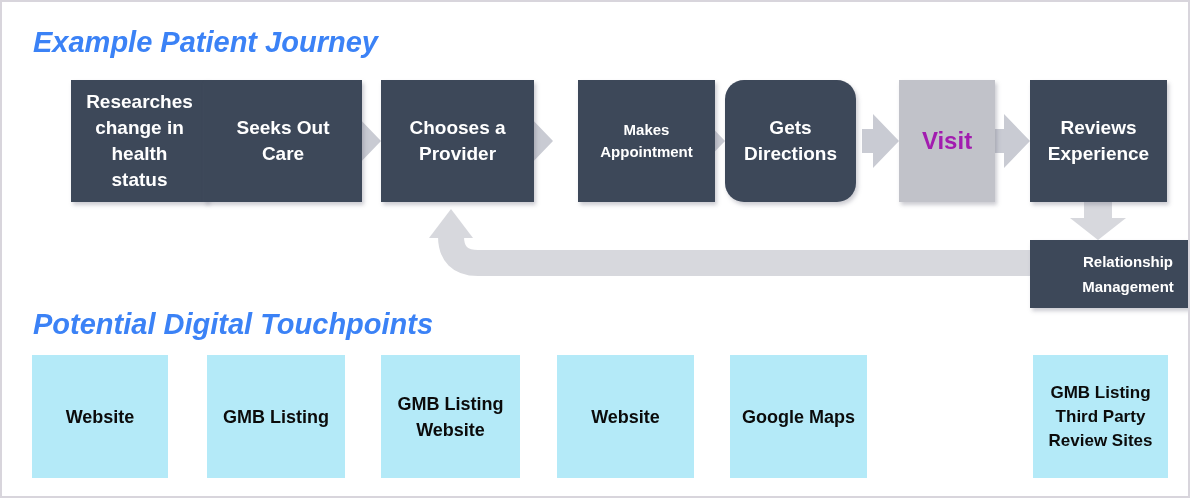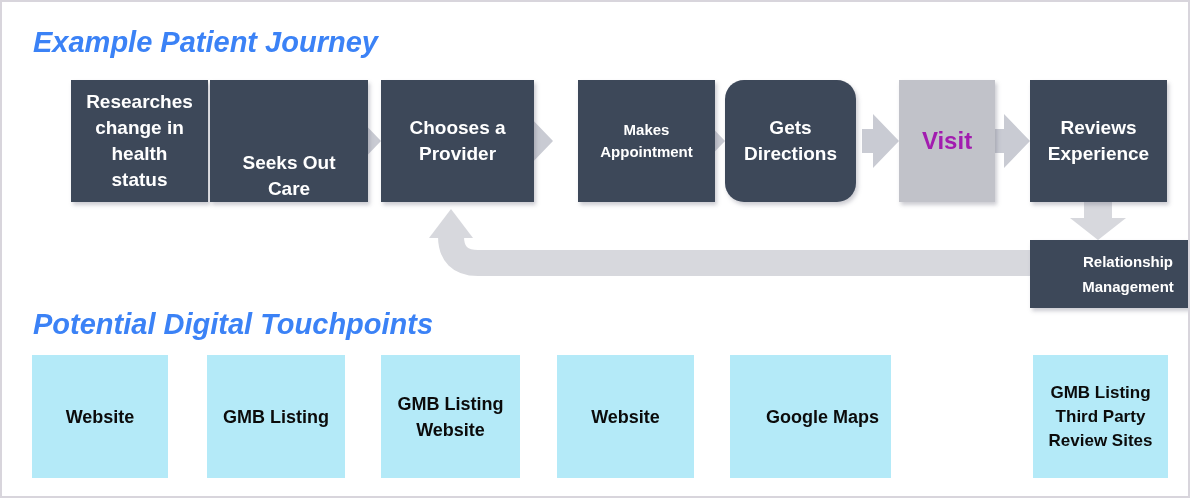--- a/index.html
+++ b/index.html
@@ -25,21 +25,21 @@
     display:flex;align-items:center;justify-content:center;
     text-align:center;font-weight:bold;white-space:pre-line;
   }
   .step{
     top:78px;height:122px;
     background:#3d4859;color:#ffffff;
     font-size:19px;line-height:26px;
     box-shadow:2px 3px 4px rgba(110,110,125,0.35);
   }
   .s1{left:30px;width:137px;margin-left:39px;}
-  .s2{left:208px;width:158px;align-items:flex-end;}
+  .s2{left:202px;width:158px;}
   .s3{left:379px;width:153px;}
   .s4{left:551px;width:137px;font-size:15px;line-height:22px;margin-left:25px;}
   .s5{left:723px;width:131px;border-radius:19px;}
   .s6{left:897px;width:96px;background:#c1c2c9;color:#a21caf;font-size:24px;}
   .s7{left:1028px;width:137px;text-align:center;}
   .rm{
     left:1028px;top:238px;width:138px;height:68px;
     background:#3d4859;color:#ffffff;
     font-size:15px;line-height:25px;
     box-shadow:2px 3px 4px rgba(110,110,125,0.35);
@@ -47,21 +47,21 @@
   }
   .touch{
     top:353px;height:123px;
     background:#b4eaf8;color:#0b0b0b;
     font-size:18px;line-height:26px;
   }
   .t1{left:30px;width:136px;}
   .t2{left:205px;width:138px;}
   .t3{left:379px;width:139px;}
   .t4{left:555px;width:137px;}
-  .t5{left:728px;width:137px;padding-left:24px;}
+  .t5{left:728px;width:137px;}
   .t6{left:1031px;width:135px;font-size:17px;line-height:24px;}
   .flow{fill:#c9cbd3;}
   .soft{fill:#d7d8dd;}
 </style>
 </head>
 <body>
 
 <div class="canvas">
 
   <h1 class="title title-journey">Example Patient Journey</h1>

